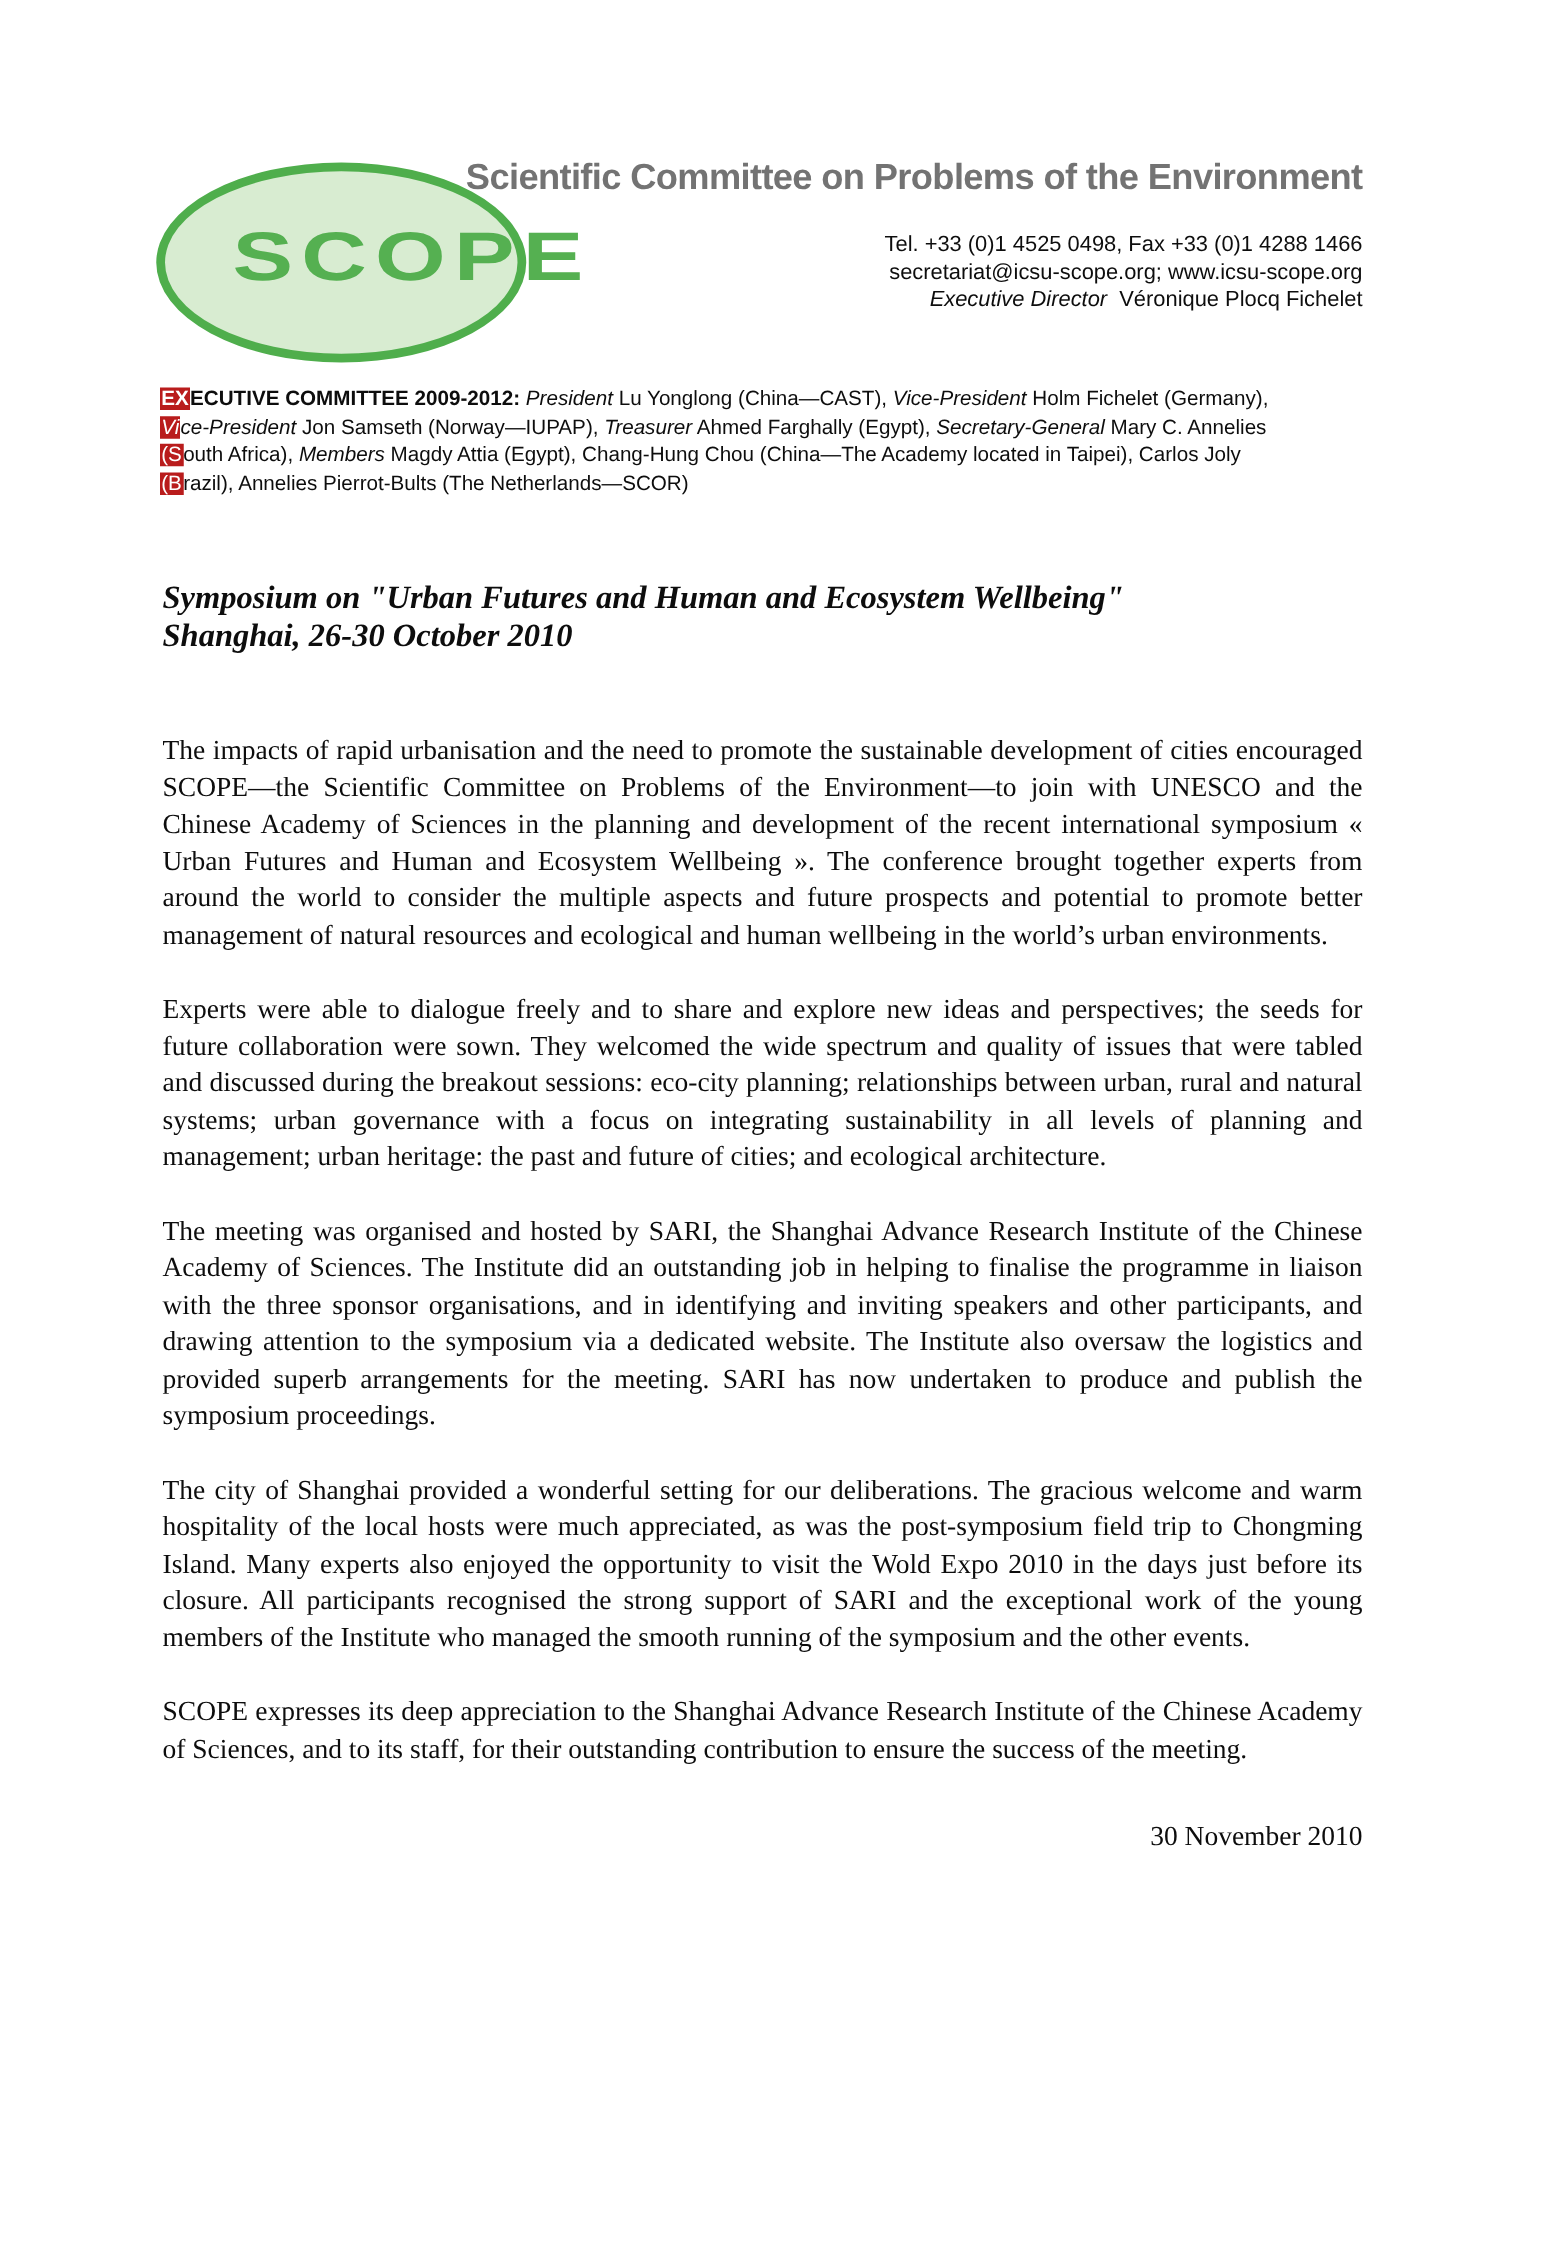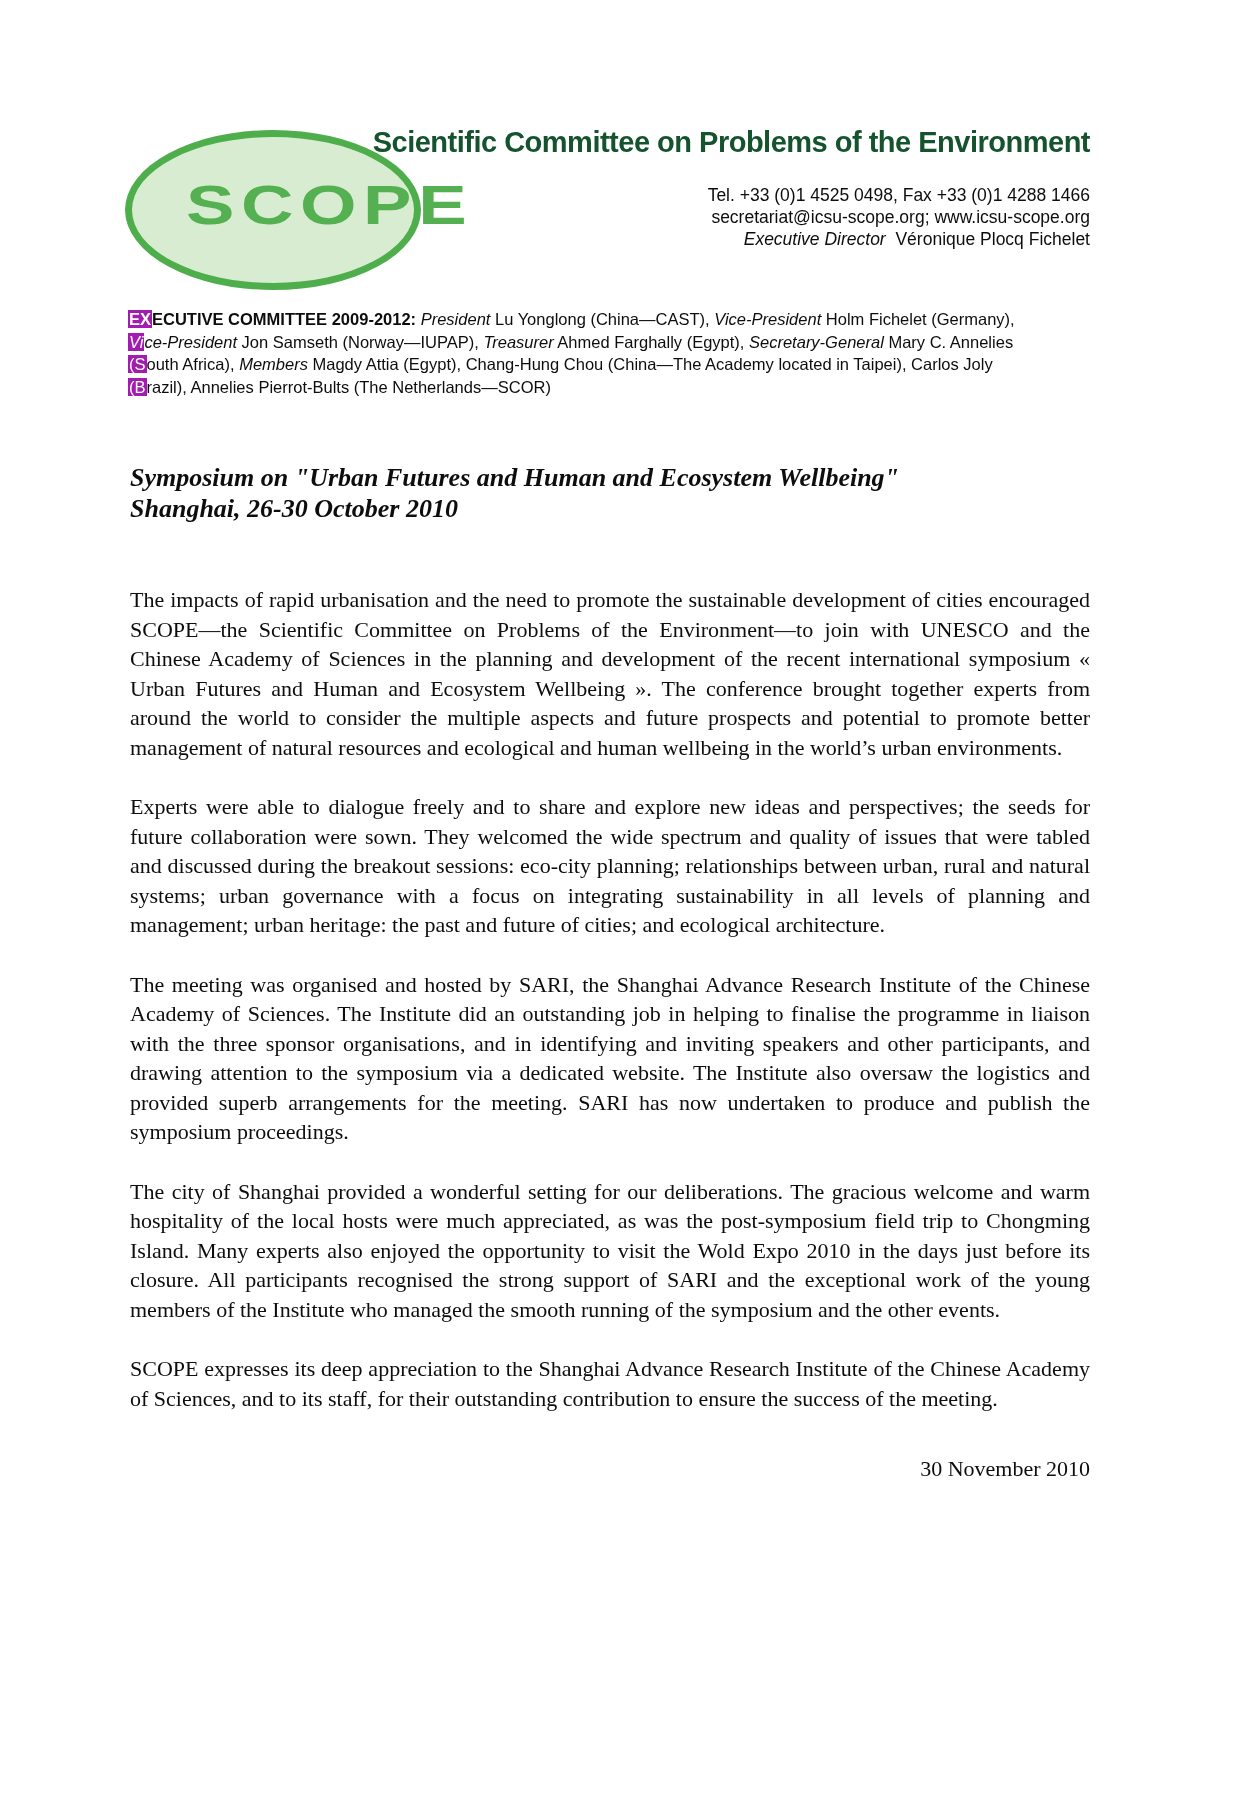--- a/index.html
+++ b/index.html
@@ -38,21 +38,21 @@
   }
 
   
   .org-title {
     position: absolute;
     right: 151px; top: 126px;
     font-size: 29px;
     font-weight: bold;
     letter-spacing: -0.5px;
     white-space: nowrap;
-    color: #14532d;
+    color: #737373;
   }
   .secretariat {
     position: absolute;
     right: 151px; top: 184px;
     text-align: right;
     font-size: 17.5px;
     line-height: 22px;
     color: #0d0d0d;
     white-space: nowrap;
   }
@@ -63,21 +63,21 @@
     left: 128px; top: 308px;
     font-size: 16.5px;
     line-height: 22.5px;
     color: #0d0d0d;
     white-space: nowrap;
   }
 
   
   .b { font-weight: bold; }
   .i { font-style: italic; }
-  .hl { background: #a21caf; color: #ffffff; padding: 0 1px; }
+  .hl { background: #b91c1c; color: #ffffff; padding: 0 1px; }
 
   
   .letter {
     position: absolute;
     left: 130px; top: 462px;
     width: 960px;
     font-family: "Liberation Serif", serif;
     color: #0d0d0d;
   }
   .letter-heading {

